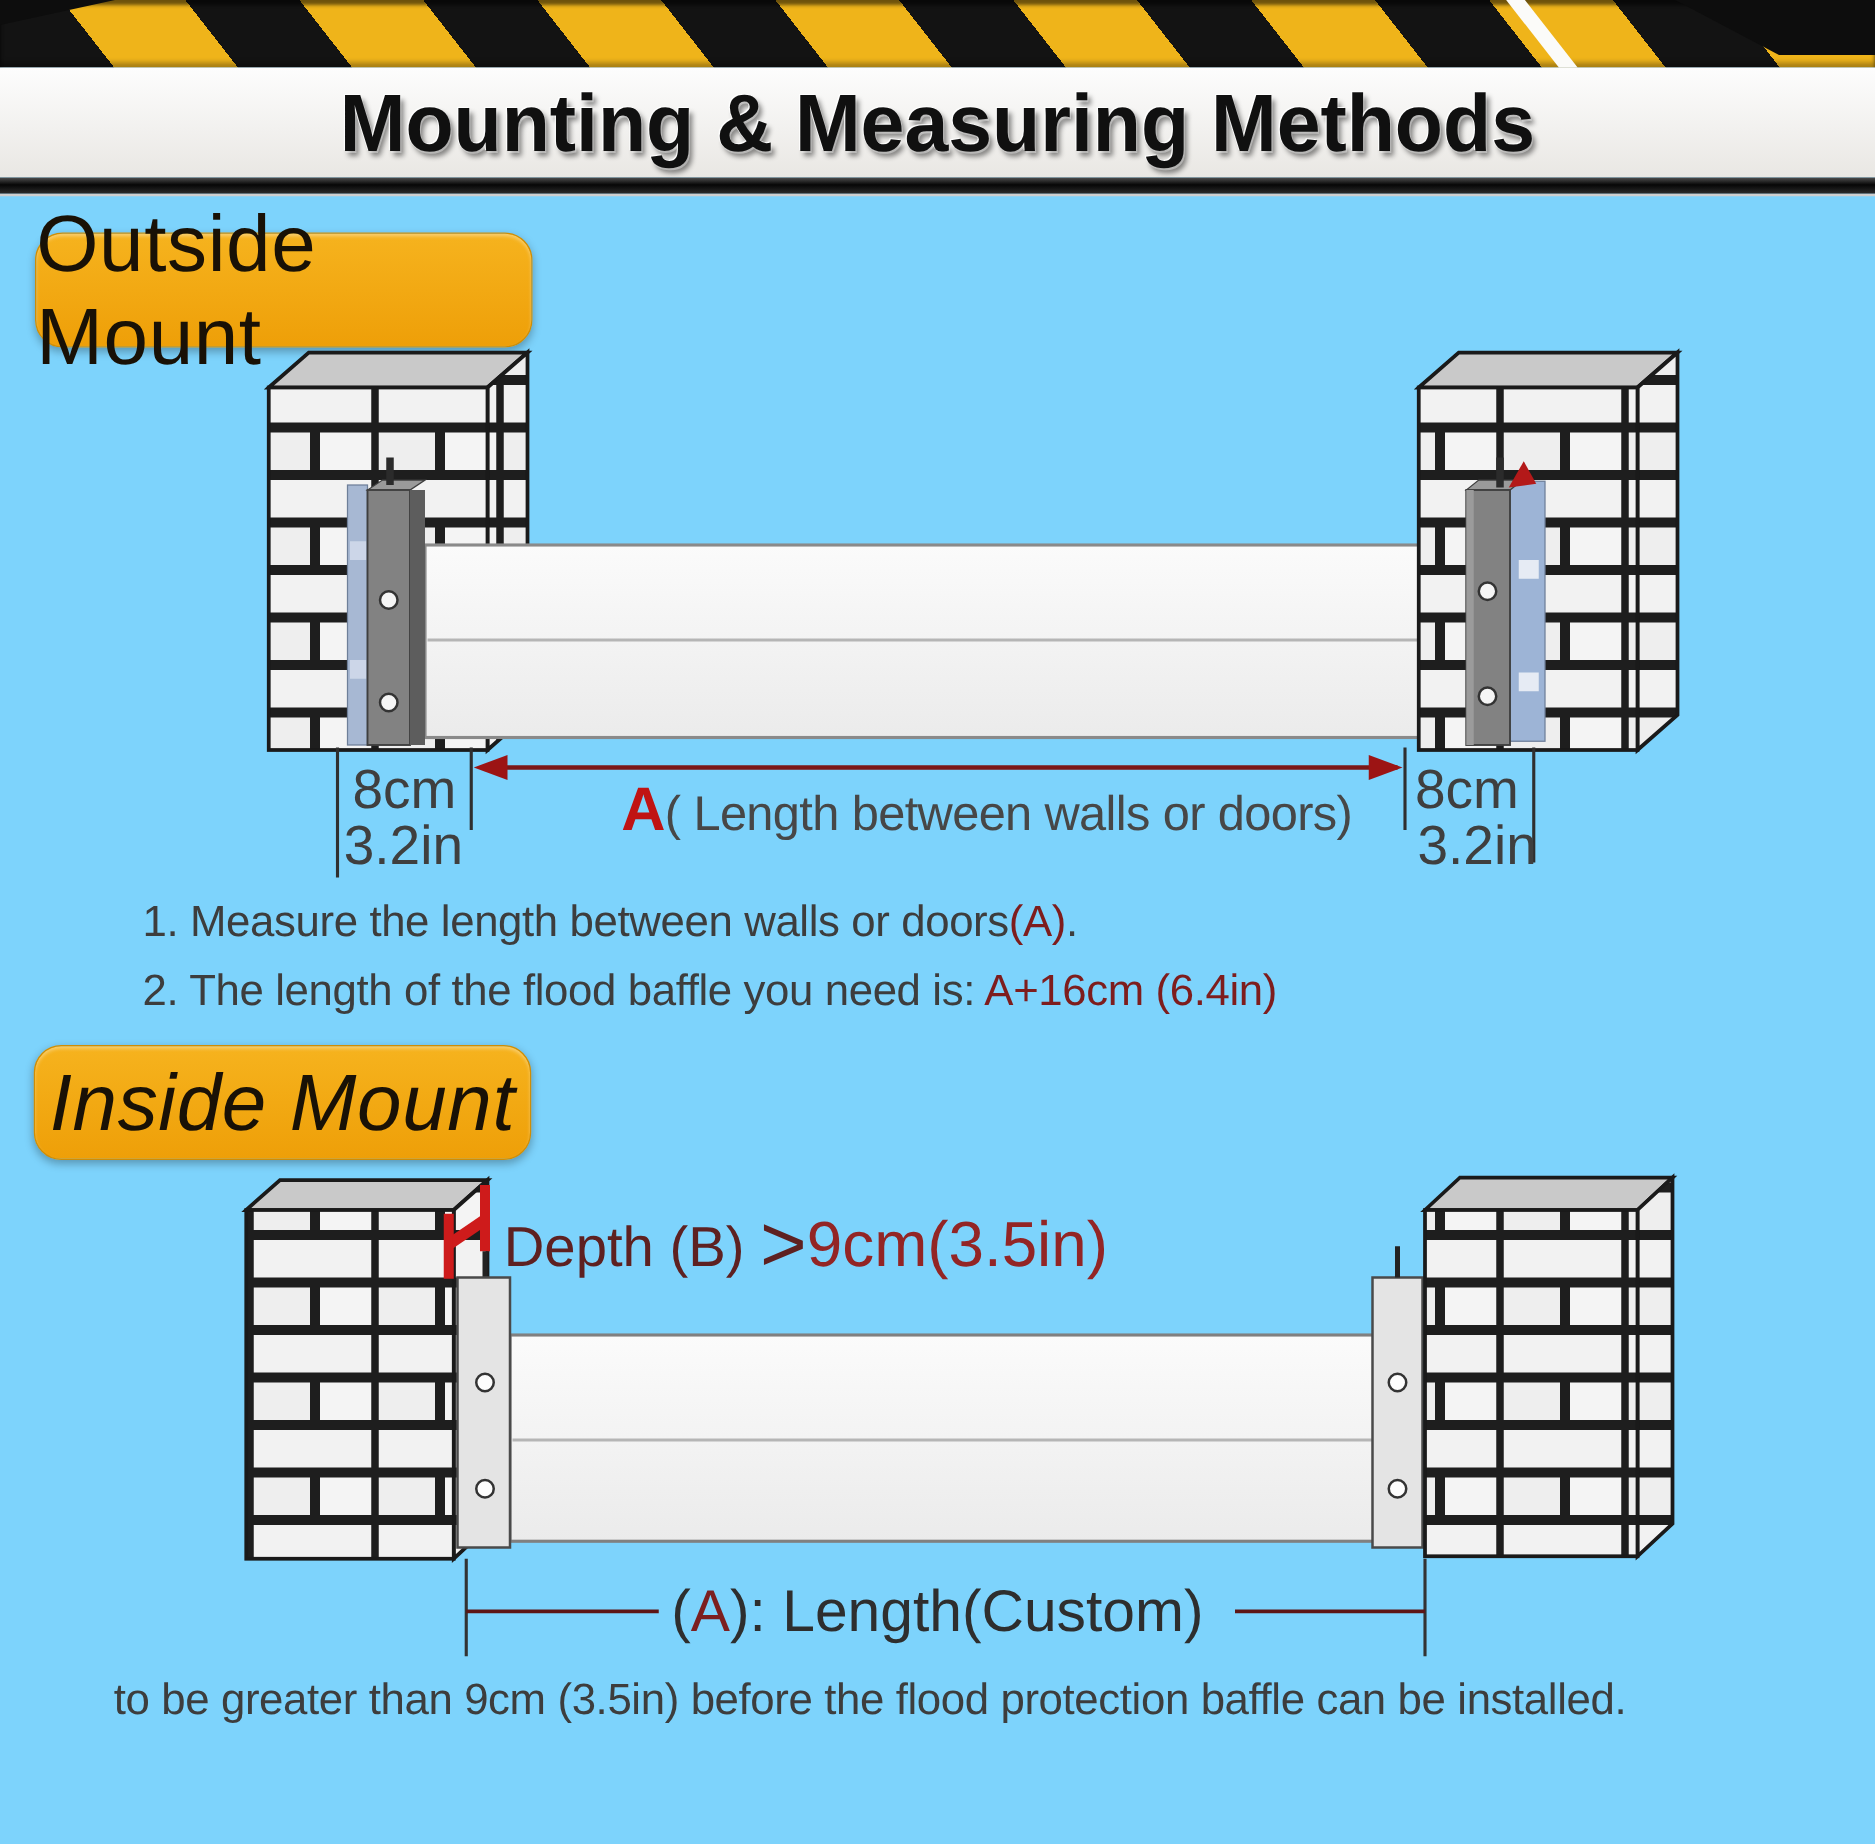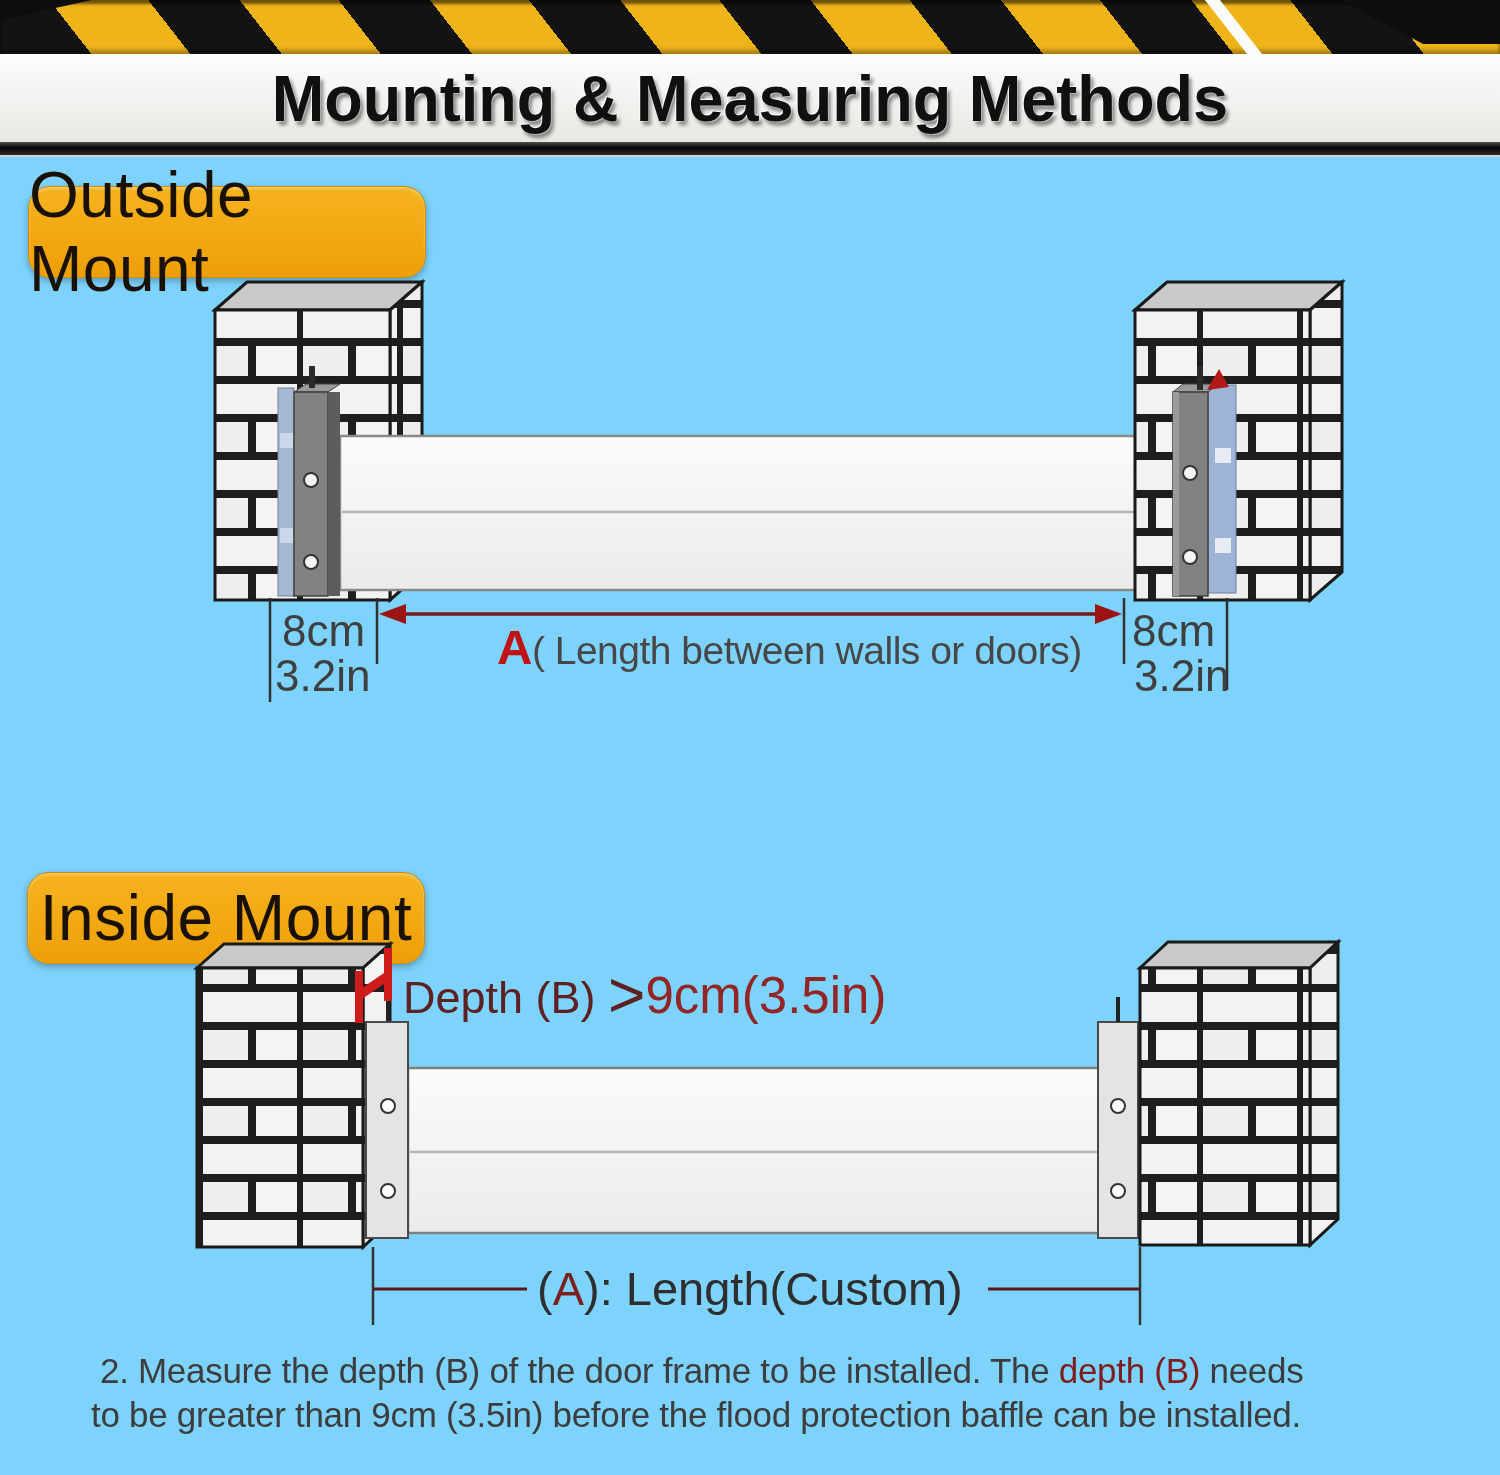--- a/index.html
+++ b/index.html
@@ -27,21 +27,21 @@
         background:linear-gradient(180deg,#4e4e4e,#060606 45%,#2c2c2c);
         border-bottom:2px solid #cfcfcf;}
 
   
   .badge{position:absolute;width:396px;height:90px;border-radius:22px;
         background:linear-gradient(180deg,#f6b31e,#ee9f08);
         border:1px solid #cf8d05;box-shadow:0 3px 7px rgba(0,0,0,.28), inset 0 2px 3px rgba(255,255,255,.35);
         display:flex;align-items:center;justify-content:center;}
   .badge span{font-size:64px;color:#191106;letter-spacing:.5px;}
   #badge-outside{left:28px;top:186px;}
-  #badge-inside{left:27px;top:872px;}
+  #badge-inside{left:27px;top:836px;font-style:italic;}
 
   
   .diag{position:absolute;left:0;}
   svg text{font-family:"Liberation Sans", sans-serif;}
 
   
   .instructions{position:absolute;color:#3d3d3d;font-size:35px;letter-spacing:-.3px;white-space:nowrap;}
   #ins-outside{left:114px;top:716px;}
   #ins-inside{left:100px;top:1338px;}
   .ins-line{line-height:44px;}
@@ -141,20 +141,24 @@
 
     <text x="282" y="646" font-size="44" fill="#3f3f3f">8cm</text>
     <text x="275" y="691" font-size="44" fill="#3f3f3f">3.2in</text>
     <text x="1132" y="646" font-size="44" fill="#3f3f3f">8cm</text>
     <text x="1134" y="691" font-size="44" fill="#3f3f3f">3.2in</text>
     <text x="497" y="664" style="letter-spacing:-0.5px">
       <tspan font-size="49" font-weight="bold" fill="#c01313">A</tspan><tspan font-size="39" fill="#474747">( Length between walls or doors)</tspan>
     </text>
   </svg>
 
+  <div class="instructions" id="ins-outside">
+    <div class="ins-line"><span>1. Measure the length between walls or doors</span><span class="em-red">(A)</span><span>.</span></div>
+    <div class="ins-line gap-lg"><span>2. The length of the flood baffle you need is: </span><span class="em-red">A+16cm (6.4in)</span><span></span></div>
+  </div>
 
   <div class="badge" id="badge-inside">
     <span>Inside Mount</span>
   </div>
 
   <svg class="diag" style="top:935px" width="1500" height="395" viewBox="0 935 1500 395">
     <defs>
       <pattern id="pb2" width="100" height="76" patternUnits="userSpaceOnUse">
         <rect width="100" height="76" fill="#1e1e1e"></rect>
         <rect x="3" y="4" width="94" height="30" fill="#f2f2f2"></rect>
@@ -213,17 +217,16 @@
       <line x1="1140" y1="1247" x2="1140" y2="1325" stroke="#333" stroke-width="2.5"></line>
       <line x1="373" y1="1289" x2="527" y2="1289" stroke="#5d1616" stroke-width="3"></line>
       <line x1="988" y1="1289" x2="1140" y2="1289" stroke="#5d1616" stroke-width="3"></line>
     </g>
     <text x="537" y="1305" font-size="47">
       <tspan fill="#2e2e2e">(</tspan><tspan fill="#7c1f1f">A</tspan><tspan fill="#2e2e2e">): Length(Custom)</tspan>
     </text>
   </svg>
 
   <div class="instructions" id="ins-inside">
-    <div class="ins-line gap-lg"><span>2. Measure the depth (B) of the door frame to be installed. The </span><span class="em-red">depth (B)</span><span> needs</span></div>
     <div class="ins-line cont-line">to be greater than 9cm (3.5in) before the flood protection baffle can be installed.</div>
   </div>
 
 </div>
 
 </body></html>

